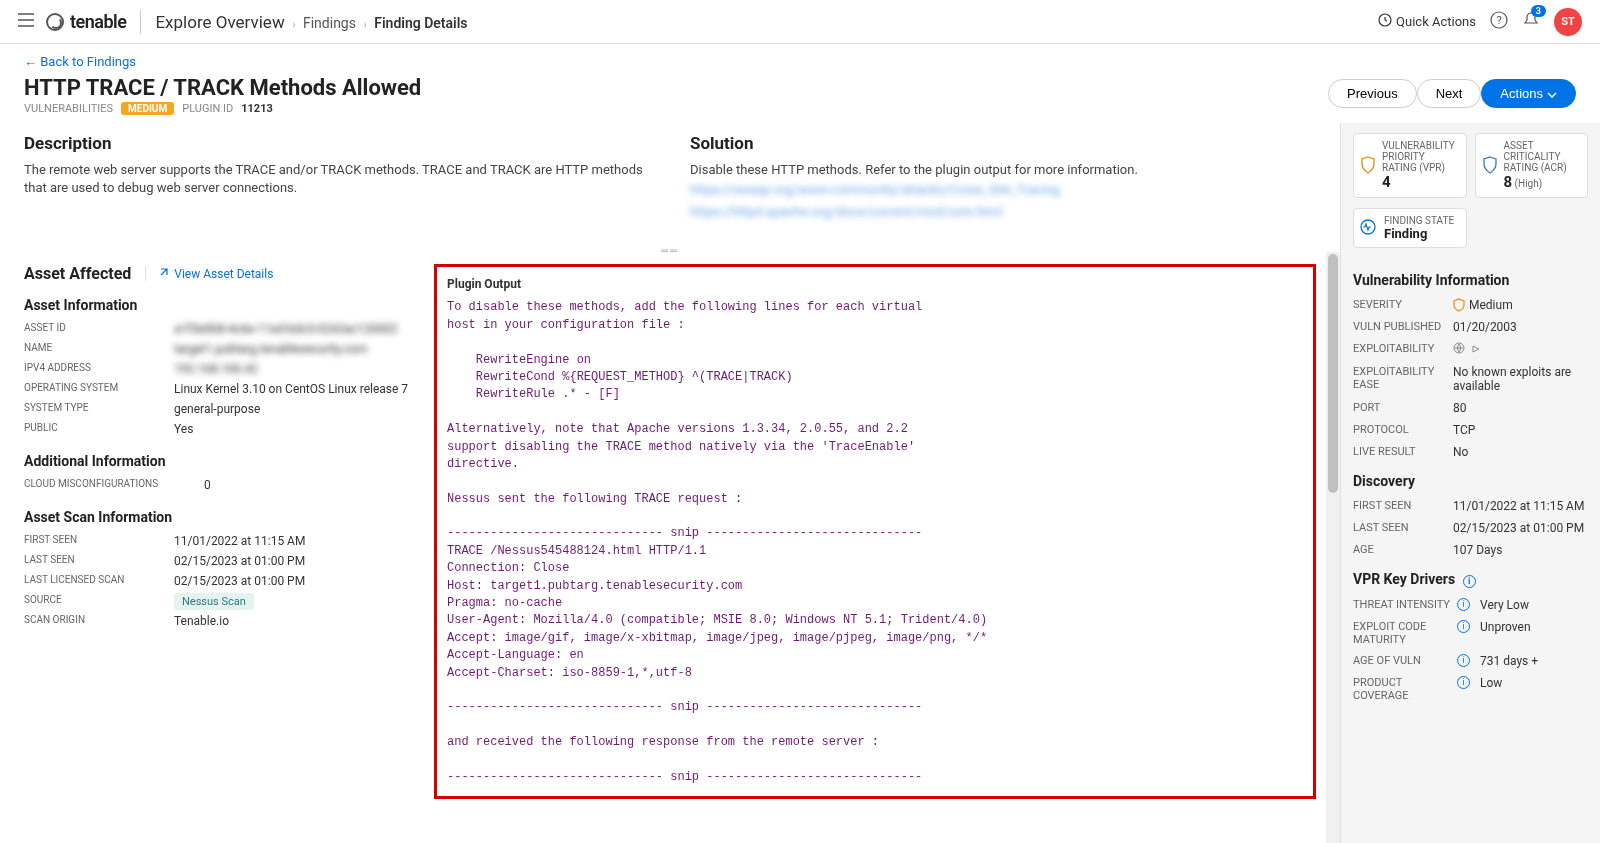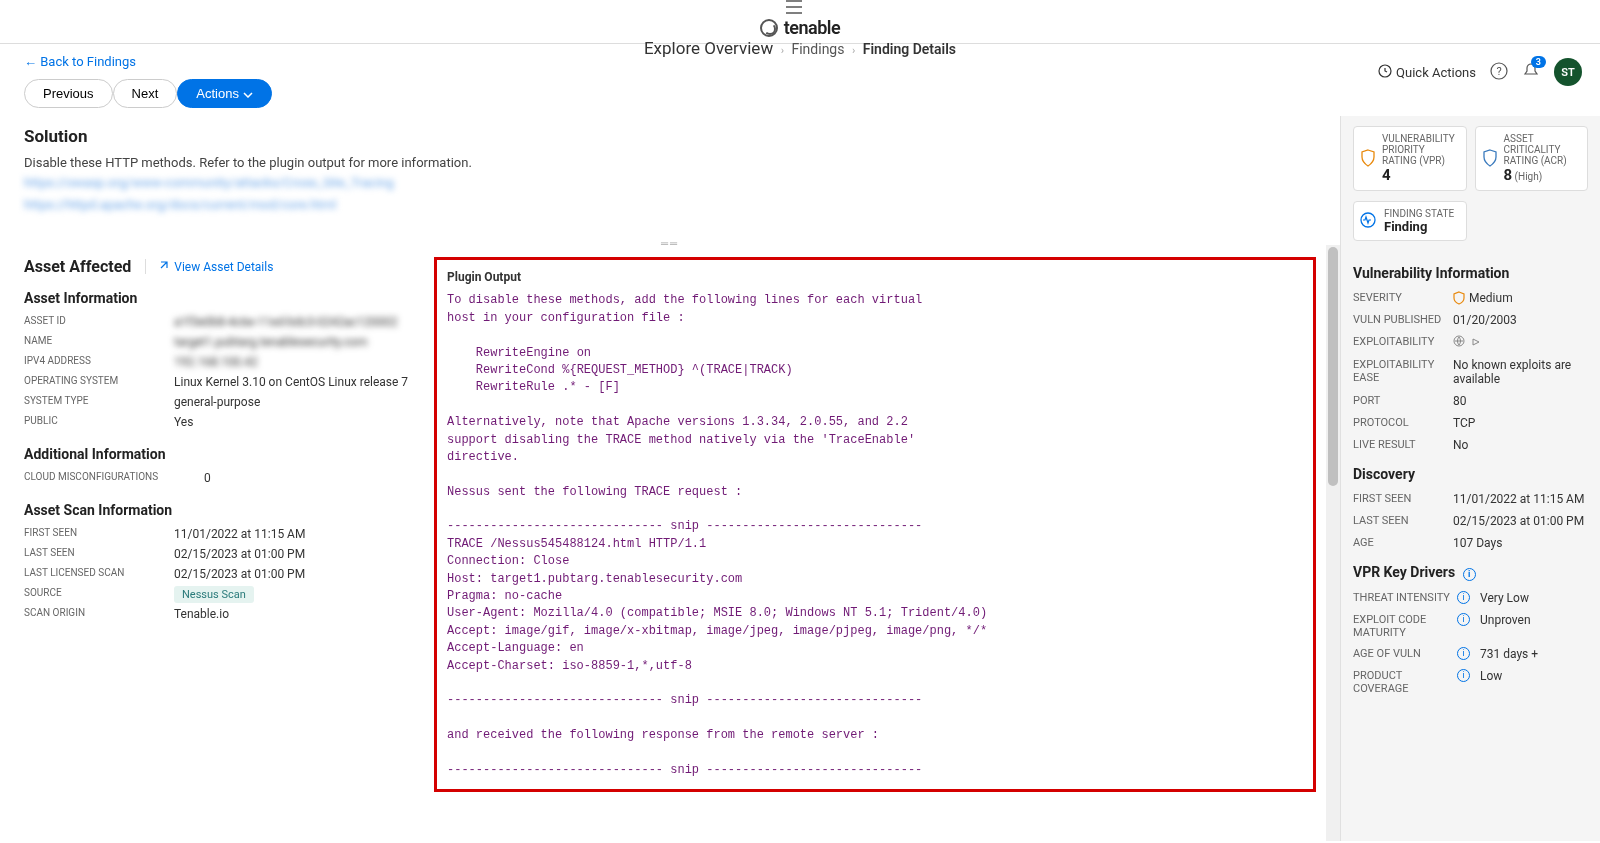--- a/index.html
+++ b/index.html
@@ -1,30 +1,30 @@
 <!DOCTYPE html>
 <html><head>
 <meta charset="utf-8">
 <style>
 * { box-sizing: border-box; margin: 0; padding: 0; }
 body { font-family: -apple-system, BlinkMacSystemFont, "Segoe UI", Roboto, Arial, sans-serif; font-size: 13px; color: #333; background: #fff; }
-.topbar { display: flex; align-items: center; height: 44px; border-bottom: 1px solid #ddd; padding: 0 18px; flex-direction: column; }
+.topbar { display: flex; align-items: center; height: 44px; border-bottom: 1px solid #ddd; padding: 0 18px; }
 .menu-icon { cursor: pointer; margin-right: 12px; color: #555; }
 .logo { display: flex; align-items: center; font-weight: 600; font-size: 18px; color: #222; letter-spacing: -0.5px; }
 .logo-circle { width: 18px; height: 18px; border: 2px solid #555; border-radius: 50%; margin-right: 6px; position: relative; }
 .logo-circle::after { content: ""; position: absolute; width: 8px; height: 8px; border: 2px solid #555; border-radius: 50%; top: 2px; left: 2px; border-top-color: transparent; border-left-color: transparent; }
 .vsep { width: 1px; height: 24px; background: #ccc; margin: 0 14px; }
 .breadcrumb { color: #555; font-size: 14px; }
 .breadcrumb .main { font-size: 17px; color: #333; }
 .breadcrumb .sep { margin: 0 4px; color: #aaa; font-size: 11px; }
 .topbar-right { margin-left: auto; display: flex; align-items: center; gap: 14px; }
 .quick-act { display: flex; align-items: center; gap: 4px; cursor: pointer; color: #333; font-size: 13px; }
 .icon-btn { position: relative; cursor: pointer; color: #555; }
 .badge { position: absolute; top: -6px; right: -6px; background: #0073e6; color: #fff; font-size: 9px; border-radius: 8px; padding: 1px 5px; font-weight: 600; }
-.avatar { width: 28px; height: 28px; border-radius: 50%; background: #14532d; color: #fff; display: flex; align-items: center; justify-content: center; font-size: 11px; font-weight: 600; cursor: pointer; }
+.avatar { width: 28px; height: 28px; border-radius: 50%; background: #ef4444; color: #fff; display: flex; align-items: center; justify-content: center; font-size: 11px; font-weight: 600; cursor: pointer; }
 .subheader { padding: 10px 24px 6px; }
 .backlink { color: #0073e6; font-size: 13px; cursor: pointer; }
 .titlebar { display: flex; align-items: flex-start; justify-content: space-between; padding: 0 24px 8px; }
 .title-h1 { font-size: 22px; font-weight: 700; color: #222; }
 .title-meta { font-size: 11px; color: #888; margin-top: 2px; display: flex; align-items: center; gap: 8px; }
 .sev-badge { background: #f5a623; color: #fff; font-size: 10px; font-weight: 700; padding: 1px 7px; border-radius: 3px; }
 .title-actions { display: flex; gap: 0; margin-top: 4px; }
 .btn { border: 1px solid #ccc; background: #fff; border-radius: 18px; padding: 6px 18px; font-size: 13px; cursor: pointer; }
 .btn-primary { background: #0073e6; color: #fff; border-color: #0073e6; display: flex; align-items: center; gap: 4px; }
 .content { display: flex; height: calc(843px - 118px); }
@@ -113,38 +113,51 @@
         <span>ST</span>
       </div>
   </div>
 </div>
 
 <div class="subheader">
   <span class="backlink">← Back to Findings</span>
 </div>
 
 <div class="titlebar">
+  <div>
+    <div class="title-h1">HTTP TRACE / TRACK Methods Allowed</div>
+    <div class="title-meta">
+      <span>VULNERABILITIES</span>
+      <span class="sev-badge">MEDIUM</span>
+      <span>PLUGIN ID</span>
+      <b style="color:#333">11213</b>
+    </div>
+  </div>
   <div class="title-actions">
     <button class="btn">Previous</button>
     <button class="btn">Next</button>
     <button class="btn btn-primary">
       <span>Actions</span>
       <span>
         <svg width="10" height="6" viewBox="0 0 10 6">
             <path d="M1 1l4 4 4-4" stroke="#fff" stroke-width="1.5" fill="none"></path>
           </svg>
       </span>
     </button>
   </div>
 </div>
 
 <div class="content">
   <div class="main-area">
 
     <div class="top-panel">
+      <div class="col">
+        <div class="sect-h">Description</div>
+        <div class="sect-p">The remote web server supports the TRACE and/or TRACK methods. TRACE and TRACK are HTTP methods that are used to debug web server connections.</div>
+      </div>
       <div class="col">
         <div class="sect-h">Solution</div>
         <div class="sect-p">Disable these HTTP methods. Refer to the plugin output for more information.</div>
         <div class="blurred">
           <div>https://owasp.org/www-community/attacks/Cross_Site_Tracing</div>
           <div>https://httpd.apache.org/docs/current/mod/core.html</div>
         </div>
       </div>
     </div>
     <div class="drag-handle">══</div>

